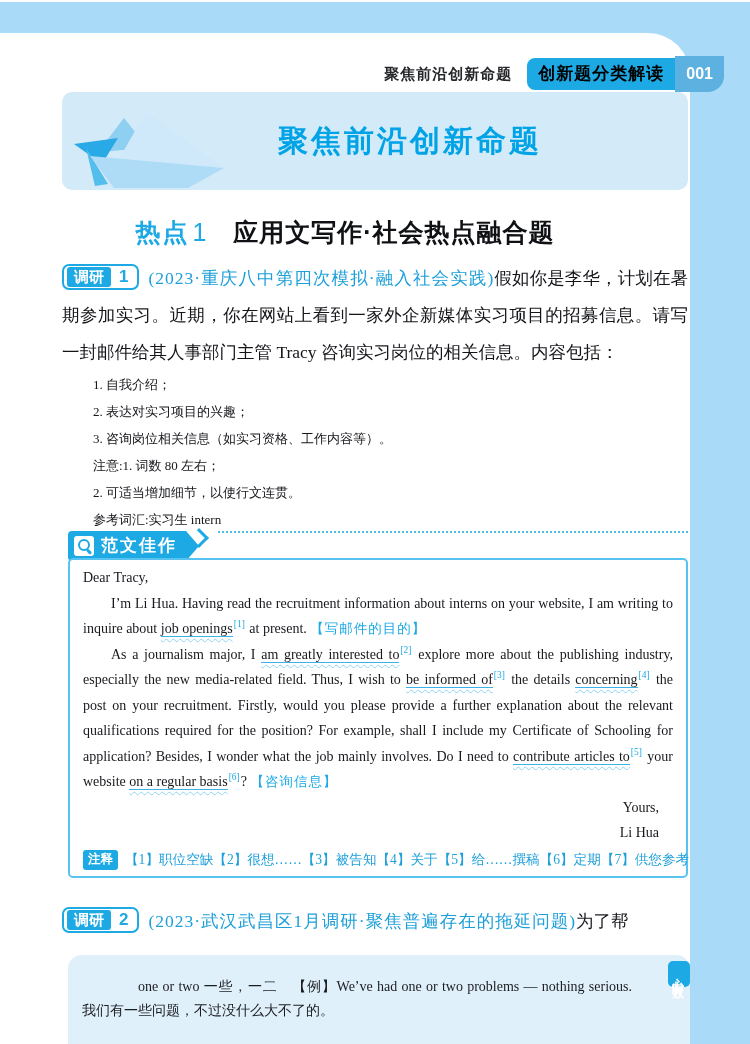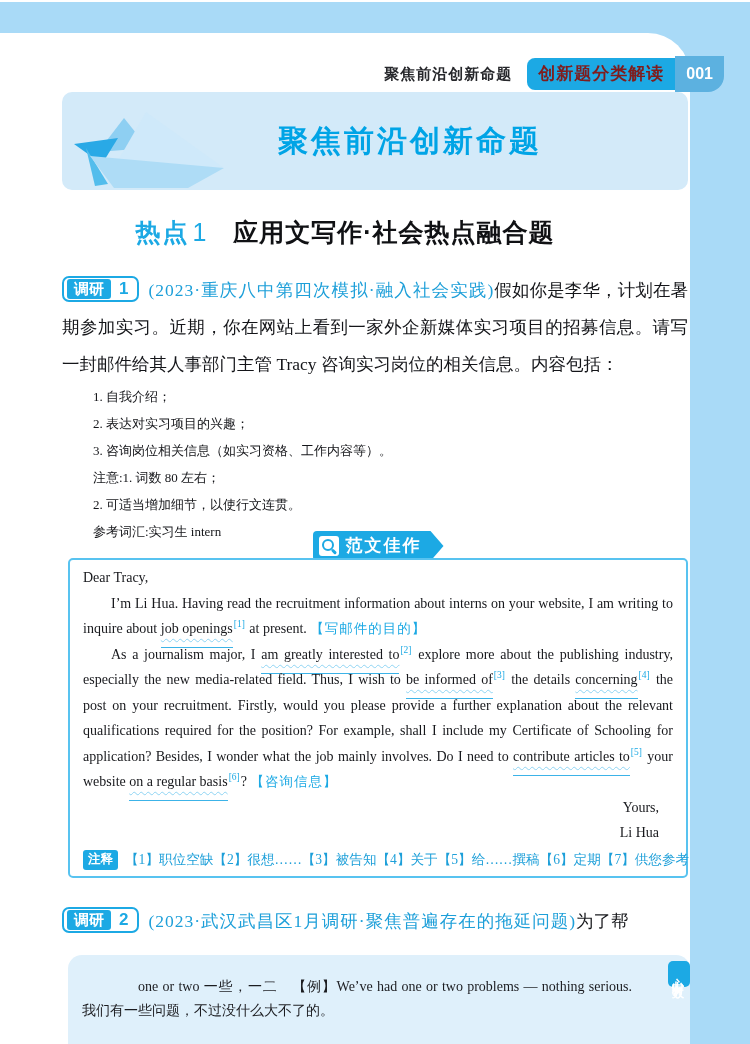--- a/index.html
+++ b/index.html
@@ -13,61 +13,61 @@
   
   .top-strip,.right-strip,.corner-fill{background:#a9daf7;}
   .panel{position:absolute;left:0;top:33px;width:690px;height:1011px;background:#fff;border-top-right-radius:42px;z-index:1;}
   .top-strip{position:absolute;left:0;top:2px;width:750px;height:31px;z-index:0;}
   .right-strip{position:absolute;left:690px;top:2px;width:60px;height:1042px;z-index:0;}
   .corner-fill{position:absolute;left:645px;top:30px;width:45px;height:55px;z-index:0;}
 
   
   .header-row{position:absolute;top:56px;left:0;width:724px;display:flex;justify-content:flex-end;align-items:stretch;z-index:6;}
   .header-title{font-family:"Liberation Sans",sans-serif;font-weight:bold;font-size:15px;color:#26272b;align-self:center;margin-right:13px;letter-spacing:1px;}
-  .header-badge{background:#1ca9e4;color:#7f1d1d;font-family:"Liberation Sans",sans-serif;font-weight:bold;font-size:17px;letter-spacing:1px;padding:4px 11px 5px;border:2px solid #fff;border-right:none;border-radius:10px 0 0 10px;display:flex;align-items:center;}
+  .header-badge{background:#1ca9e4;color:#000000;font-family:"Liberation Sans",sans-serif;font-weight:bold;font-size:17px;letter-spacing:1px;padding:4px 11px 5px;border:2px solid #fff;border-right:none;border-radius:10px 0 0 10px;display:flex;align-items:center;}
   .page-num{background:#5cb1e0;color:#fff;font-family:"Liberation Sans",sans-serif;font-weight:bold;font-size:16px;padding:4px 11px 5px;border-radius:0 0 16px 0;display:flex;align-items:center;}
 
   
   .banner{position:absolute;left:62px;top:92px;width:626px;height:98px;background:#d3eaf9;border-radius:10px;z-index:2;}
   .banner-title{position:absolute;left:0;top:0;width:100%;height:100%;display:flex;align-items:center;justify-content:center;padding-left:70px;box-sizing:border-box;
     font-family:"Liberation Sans",sans-serif;font-weight:bold;font-size:30px;letter-spacing:3px;color:#00a4e6;}
   .boat{position:absolute;left:4px;top:12px;}
 
   
   .hotspot{position:absolute;top:216px;left:0;width:690px;text-align:center;font-family:"Liberation Sans",sans-serif;z-index:2;}
   .hot-label{color:#1ca9e4;font-weight:bold;font-size:25px;letter-spacing:2px;}
   .hot-num{color:#1ca9e4;font-size:25px;margin-left:3px;}
   .hot-title{color:#101114;font-weight:bold;font-size:25px;margin-left:27px;letter-spacing:1px;}
 
   
-  .survey1{position:absolute;left:62px;top:272px;width:626px;z-index:2;}
+  .survey1{position:absolute;left:62px;top:260px;width:626px;z-index:2;}
   .body-p{margin:0;font-size:17.5px;line-height:37px;text-align:justify;color:#141519;}
   .survey-pill{display:inline-block;border:2px solid #1ca9e4;border-radius:7px;padding:0 9px 1px 3px;background:#fff;margin-right:9px;vertical-align:2px;line-height:normal;}
   .survey-pill .lbl{background:#1ca9e4;color:#fff;font-family:"Liberation Sans",sans-serif;font-weight:bold;font-size:15px;padding:1px 7px 2px;border-radius:3px;}
   .survey-pill .num{color:#1ca9e4;font-family:"Liberation Sans",sans-serif;font-weight:bold;font-size:17px;margin-left:8px;}
   .kai{color:#1d9fd9;letter-spacing:1px;}
   .req-line{margin-left:31px;font-size:13px;line-height:27px;color:#141519;}
 
   
-  .sample-row{position:absolute;left:68px;top:531px;width:620px;display:flex;align-items:center;z-index:2;flex-direction:column;}
+  .sample-row{position:absolute;left:68px;top:531px;width:620px;display:flex;z-index:2;}
   .sample-badge{display:flex;align-items:center;background:#1ca9e4;color:#fff;font-family:"Liberation Sans",sans-serif;font-weight:bold;font-size:17px;letter-spacing:2px;
     padding:3px 22px 4px 6px;border-radius:4px 0 0 4px;
     clip-path:polygon(0 0,calc(100% - 13px) 0,100% 50%,calc(100% - 13px) 100%,0 100%);}
   .mag{width:20px;height:20px;background:#fff;border-radius:3px;margin-right:7px;position:relative;flex:none;}
   .mag::before{content:"";position:absolute;left:3.5px;top:3.5px;width:8px;height:8px;border:2.5px solid #1ca9e4;border-radius:50%;}
   .mag::after{content:"";position:absolute;left:13px;top:12.5px;width:6px;height:2.5px;background:#1ca9e4;transform:rotate(45deg);transform-origin:left center;border-radius:2px;}
   .chev{width:11px;height:11px;border-top:3px solid #1ca9e4;border-right:3px solid #1ca9e4;transform:rotate(45deg);margin-left:-7px;flex:none;}
   .dotline{flex:1;border-top:2px dotted #4cbeed;height:0;margin-left:12px;}
 
   
   .essay-box{position:absolute;left:68px;top:558px;width:620px;box-sizing:border-box;border:2px solid #58c3f0;border-radius:5px;background:#fff;padding:5px 13px 6px;z-index:2;}
   .essay-box p{margin:0;font-size:14px;line-height:25.5px;text-align:justify;color:#17181c;}
   .essay-box p.indent{text-indent:2em;}
   .essay-box p.sign{text-align:right;padding-right:14px;}
-  .u{text-decoration:underline wavy #8fd4f3 1px;text-underline-offset:4.5px;background:linear-gradient(#3cb3e8,#3cb3e8) 0 100%/100% 1px no-repeat;padding-bottom:12px;}
+  .u{text-decoration:underline wavy #8fd4f3 1px;text-underline-offset:4.5px;background:linear-gradient(#3cb3e8,#3cb3e8) 0 100%/100% 1px no-repeat;padding-bottom:1px;}
   sup.ref{color:#1ca9e4;font-size:9.5px;line-height:0;margin:0 1px;}
   .cn{color:#1ca9e4;font-size:13.5px;letter-spacing:1px;}
   .notes-line{margin-top:4px;display:flex;align-items:center;gap:7px;}
   .notes-badge{background:#1ca9e4;color:#fff;font-family:"Liberation Sans",sans-serif;font-weight:bold;font-size:12.5px;padding:1px 5px 2px;border-radius:3px;flex:none;}
   .notes-text{color:#1d9fd9;font-size:13.6px;white-space:nowrap;letter-spacing:0;}
 
   .survey2{position:absolute;left:62px;top:903px;width:626px;z-index:2;}
 
   
   .footer-box{position:absolute;left:68px;top:955px;width:622px;height:89px;background:#dff0fb;border-radius:14px 14px 0 0;z-index:2;}

